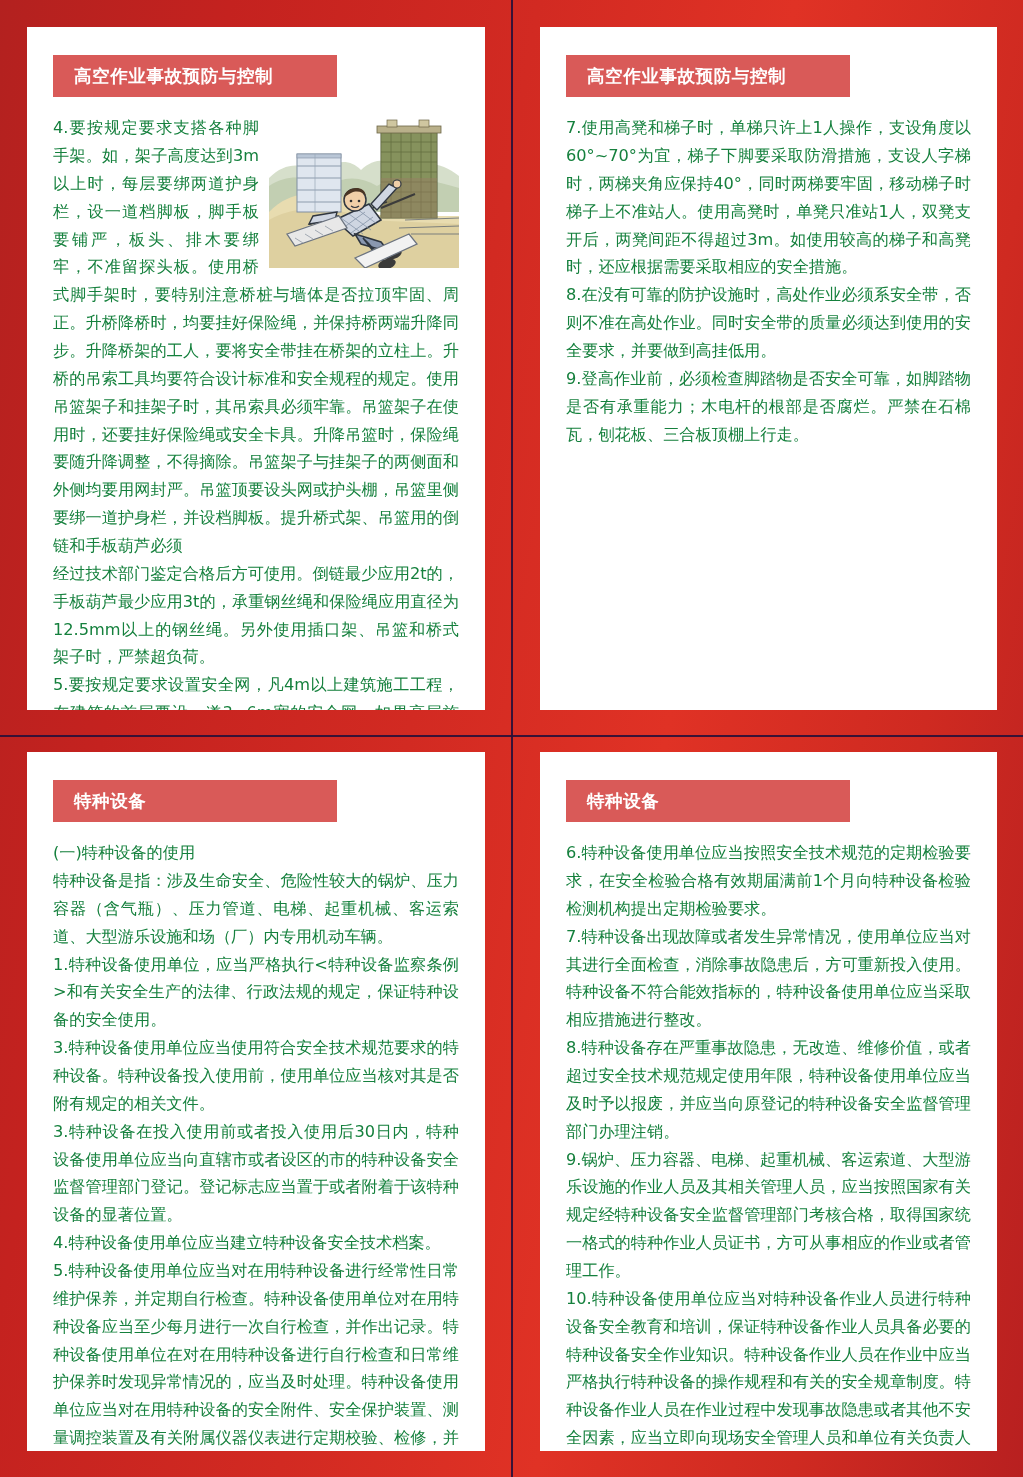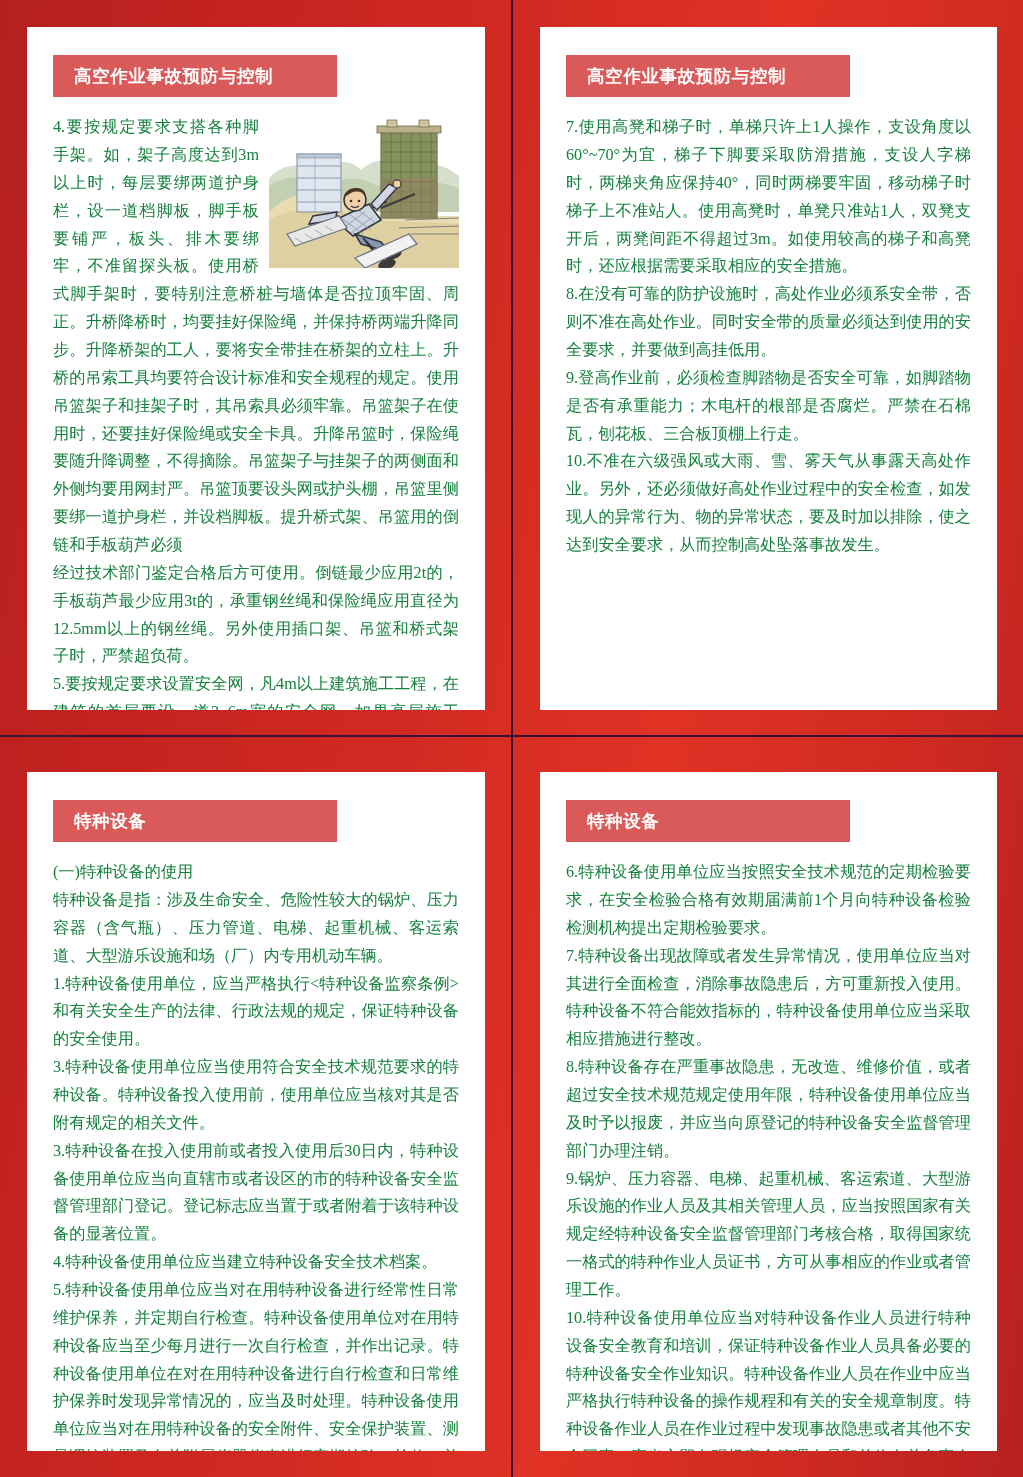--- a/index.html
+++ b/index.html
@@ -13,39 +13,38 @@
     font-family: "DejaVu Sans", "Liberation Sans", sans-serif;
     overflow: hidden;
   }
 
   #poster {
     position: relative;
     width: 1023px;
     height: 1477px;
     background: linear-gradient(100deg, #b3211f 0%, #c4221f 18%, #d22a22 42%, #e03225 62%, #cf2a21 82%, #b82020 100%);
     box-sizing: border-box;
-    font-family: Liberation Serif, serif;
   }
 
   
   .grid {
     position: absolute;
     inset: 0;
     display: grid;
     grid-template-columns: 511px 512px;
     grid-template-rows: 736px 741px;
   }
 
   .page {
     position: relative;
     box-sizing: border-box;
     padding: 27px 26px 26px 27px;
   }
   .page.col-r { padding-left: 29px; }
-  .page.row-b { padding-top: 36px; border-radius: 10px; }
+  .page.row-b { padding-top: 16px; border-radius: 10px; }
 
   .sheet {
     background: #ffffff;
     width: 100%;
     height: 100%;
     box-sizing: border-box;
     padding: 28px 26px 10px 26px;
     position: relative;
     overflow: hidden;
   }
@@ -224,21 +223,20 @@
       </div>
     </div>
 
     <div class="page col-r row-t">
       <div class="sheet">
         <div class="header-bar">高空作业事故预防与控制</div>
         <div class="body-text">
           <p>7.使用高凳和梯子时，单梯只许上1人操作，支设角度以60°~70°为宜，梯子下脚要采取防滑措施，支设人字梯时，两梯夹角应保持40°，同时两梯要牢固，移动梯子时梯子上不准站人。使用高凳时，单凳只准站1人，双凳支开后，两凳间距不得超过3m。如使用较高的梯子和高凳时，还应根据需要采取相应的安全措施。</p>
           <p>8.在没有可靠的防护设施时，高处作业必须系安全带，否则不准在高处作业。同时安全带的质量必须达到使用的安全要求，并要做到高挂低用。</p>
           <p>9.登高作业前，必须检查脚踏物是否安全可靠，如脚踏物是否有承重能力；木电杆的根部是否腐烂。严禁在石棉瓦，刨花板、三合板顶棚上行走。</p>
-          <p>10.不准在六级强风或大雨、雪、雾天气从事露天高处作业。另外，还必须做好高处作业过程中的安全检查，如发现人的异常行为、物的异常状态，要及时加以排除，使之达到安全要求，从而控制高处坠落事故发生。</p>
         </div>
       </div>
     </div>
 
     <div class="page col-l row-b">
       <div class="sheet">
         <div class="header-bar">特种设备</div>
         <div class="body-text">
           <p>(一)特种设备的使用</p>
           <p>特种设备是指：涉及生命安全、危险性较大的锅炉、压力容器（含气瓶）、压力管道、电梯、起重机械、客运索道、大型游乐设施和场（厂）内专用机动车辆。</p>

